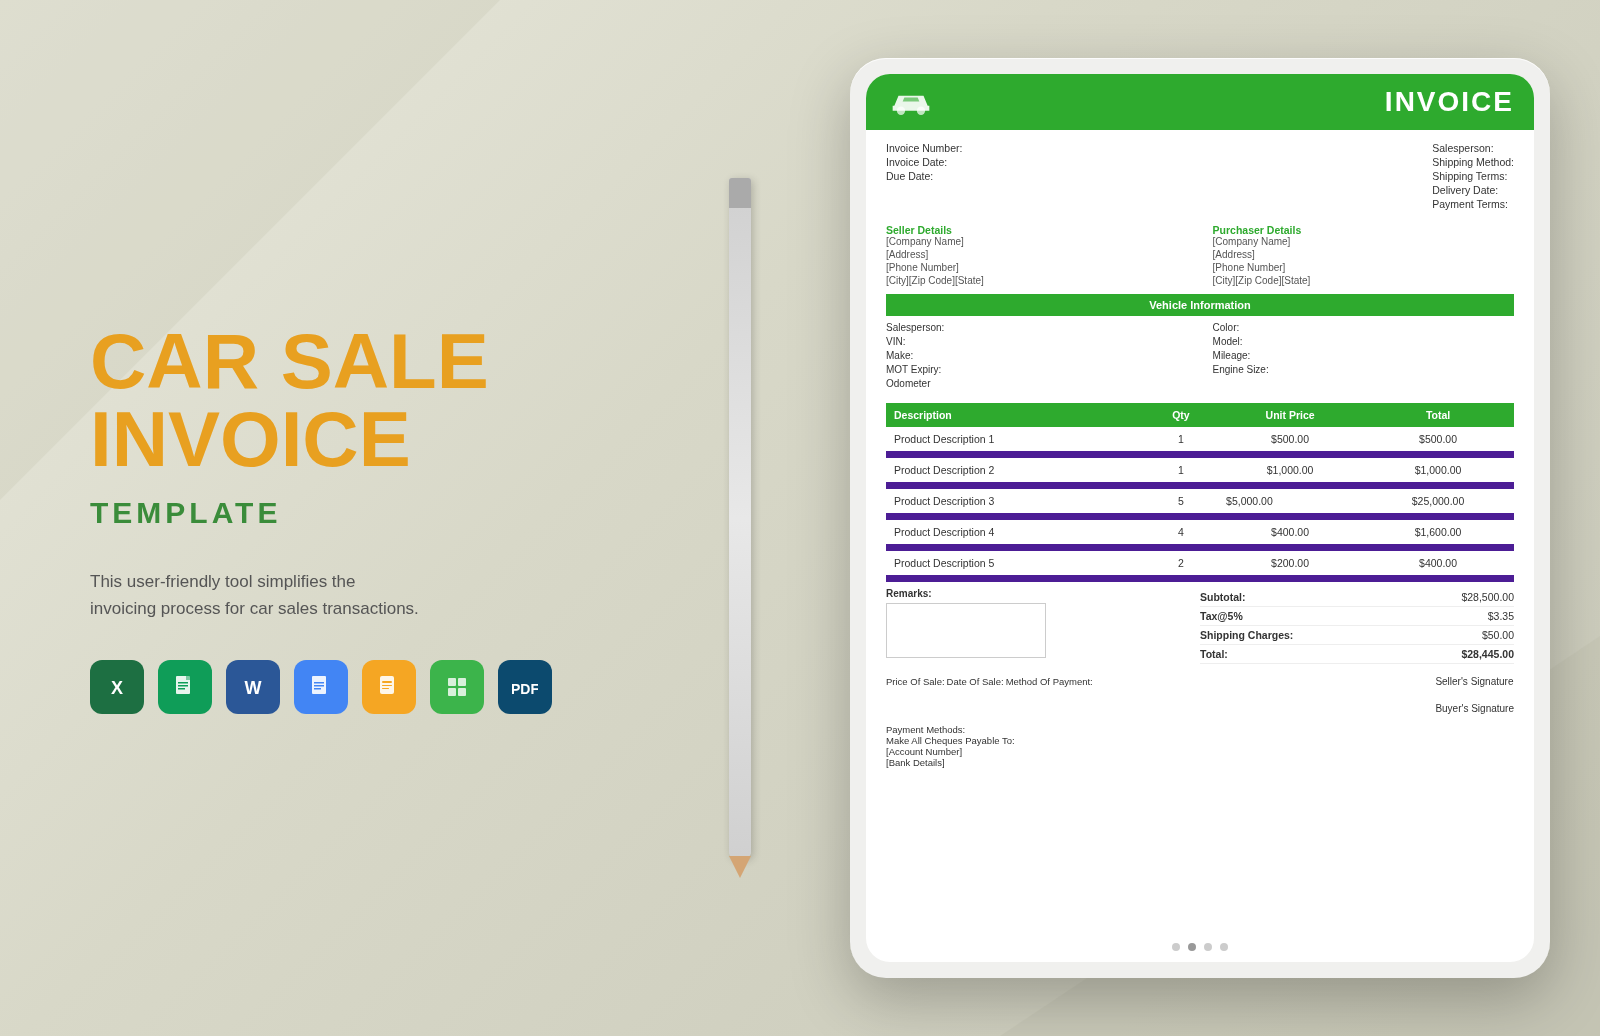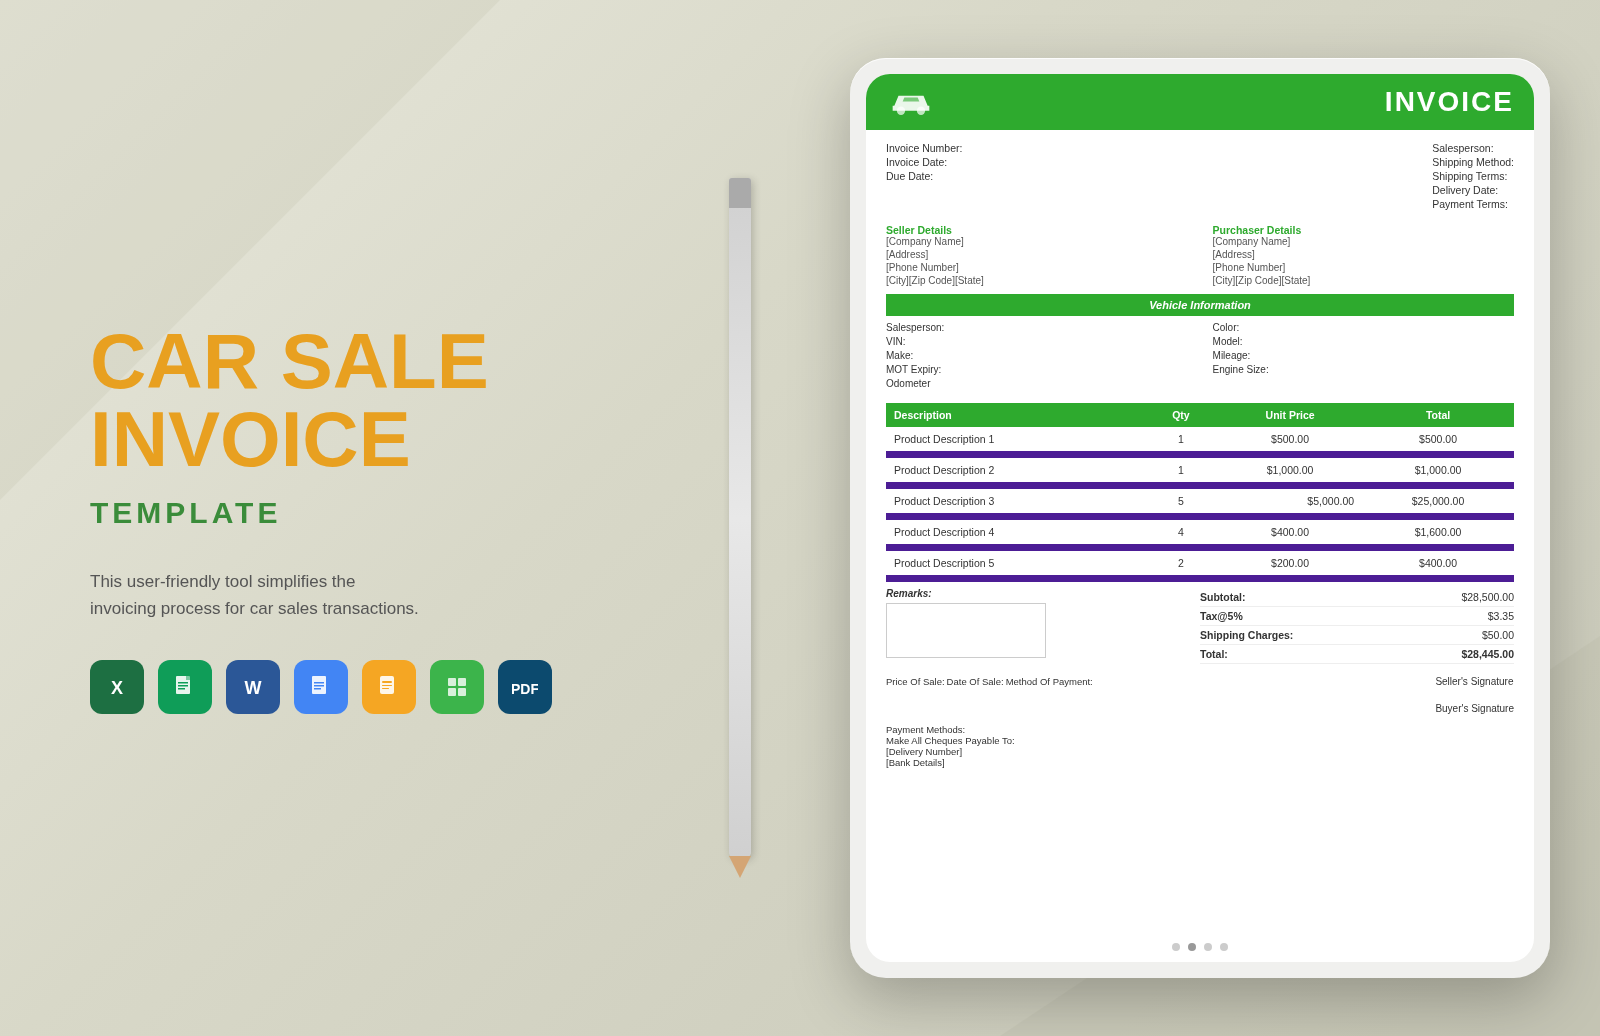--- a/index.html
+++ b/index.html
@@ -235,21 +235,20 @@
     }
 
     .vehicle-section {
       background: #2EAA2E;
       text-align: center;
       color: white;
       font-weight: bold;
       font-size: 11px;
       padding: 5px;
       margin: 0 20px;
-      font-style: italic;
     }
 
     .vehicle-details {
       padding: 6px 20px;
       display: flex;
       justify-content: space-between;
       font-size: 10px;
     }
 
     .vehicle-col {
@@ -300,21 +299,20 @@
 
     .totals-remarks {
       padding: 6px 20px;
       display: flex;
       justify-content: space-between;
       align-items: flex-start;
     }
 
     .remarks-block {
       width: 42%;
-      font-style: italic;
     }
 
     .remarks-label {
       font-size: 10px;
       font-weight: bold;
       color: #333;
       margin-bottom: 4px;
     }
 
     .remarks-box {
@@ -544,21 +542,21 @@
     </tr>
               <tr>
       <td>Product Description 2</td>
       <td style="text-align:center;">1</td>
       <td style="text-align:center;">$1,000.00</td>
       <td style="text-align:center;">$1,000.00</td>
     </tr>
               <tr>
       <td>Product Description 3</td>
       <td style="text-align:center;">5</td>
-      <td style="text-align:right;">$5,000.00</td>
+      <td style="text-align:left;">$5,000.00</td>
       <td style="text-align:center;">$25,000.00</td>
     </tr>
               <tr>
       <td>Product Description 4</td>
       <td style="text-align:center;">4</td>
       <td style="text-align:center;">$400.00</td>
       <td style="text-align:center;">$1,600.00</td>
     </tr>
               <tr>
       <td>Product Description 5</td>
@@ -602,21 +600,21 @@
           </div>
           <div class="bottom-right">
             <span>Seller's Signature</span>
             <span>Buyer's Signature</span>
           </div>
         </div>
 
         <div class="payment-methods-section">
           <span style="font-weight:normal;">Payment Methods:</span><br>
           <span>Make All Cheques Payable To:</span><br>
-          <span>[Delivery Number]</span><br>
+          <span>[Account Number]</span><br>
           <span>[Bank Details]</span>
         </div>
 
       </div>
 
       <div class="tablet-bottom-bar">
         <div class="tablet-dot"></div>
         <div class="tablet-dot active"></div>
         <div class="tablet-dot"></div>
         <div class="tablet-dot"></div>

